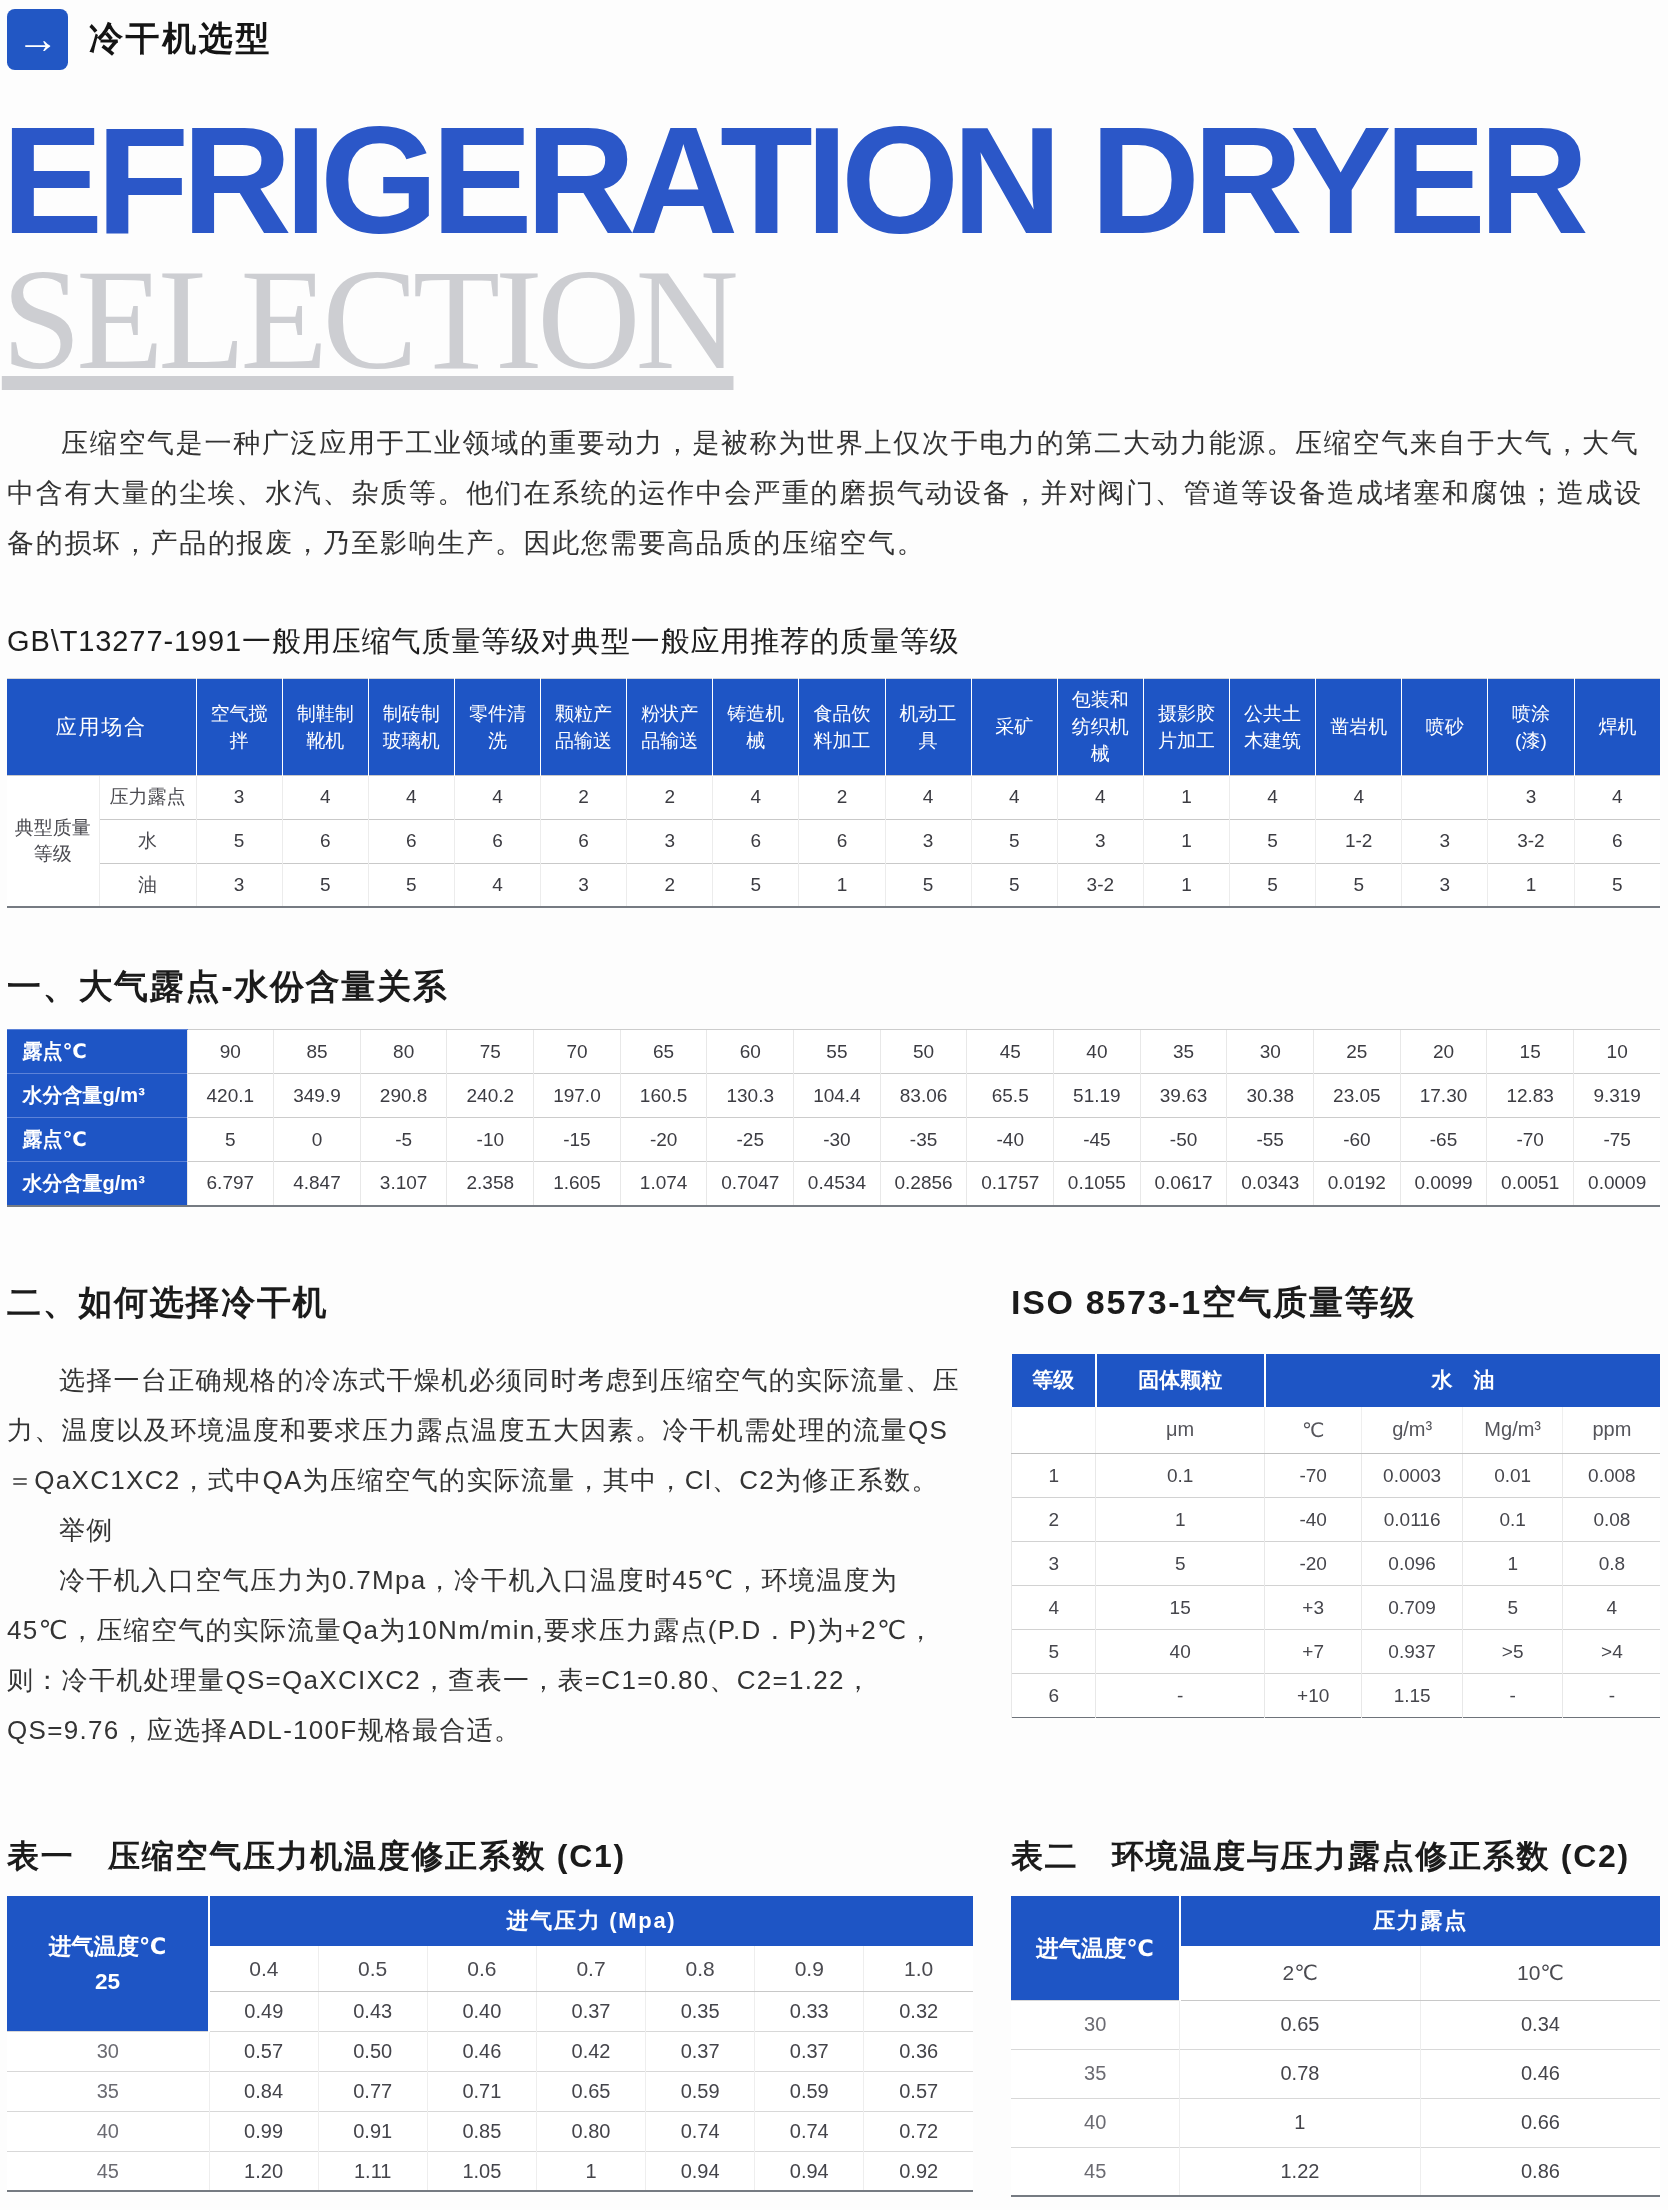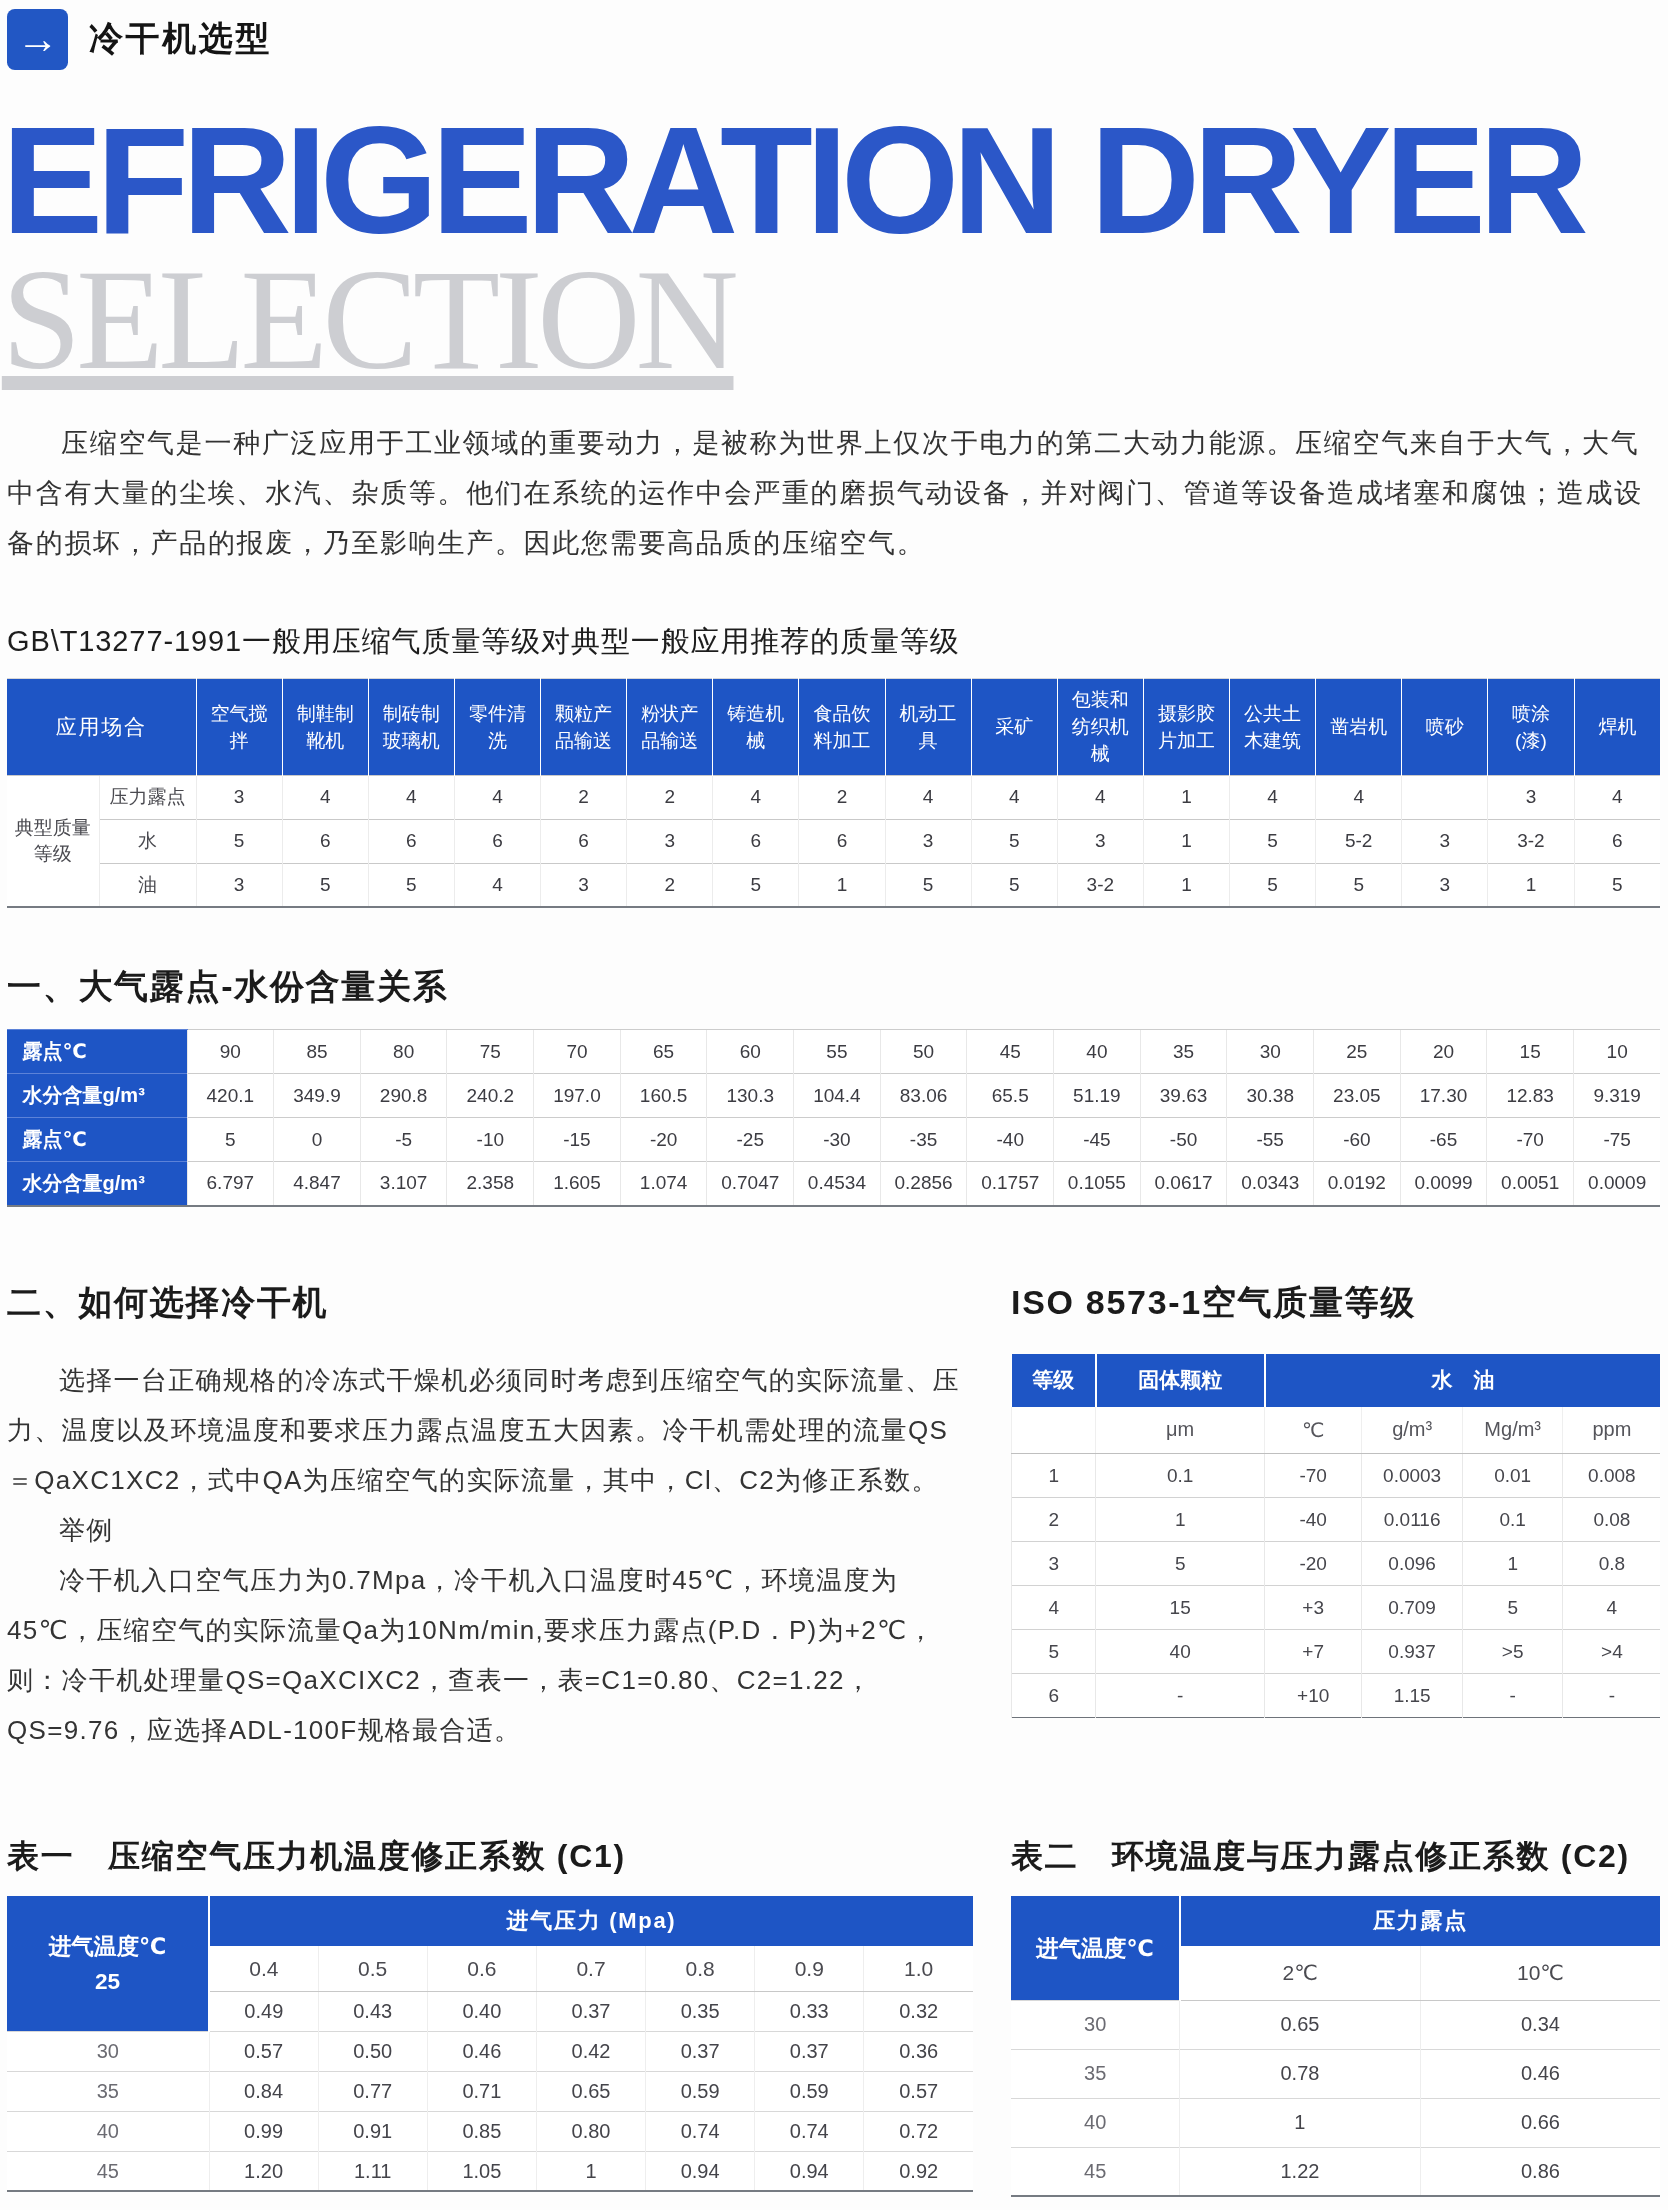--- a/index.html
+++ b/index.html
@@ -169,21 +169,21 @@
           <td>6</td>
           <td>6</td>
           <td>3</td>
           <td>6</td>
           <td>6</td>
           <td>3</td>
           <td>5</td>
           <td>3</td>
           <td>1</td>
           <td>5</td>
-          <td>5-2</td>
+          <td>1-2</td>
           <td>3</td>
           <td>3-2</td>
           <td>6</td>
         </tr>
       <tr>
         <th>油</th>
       <td>3</td>
           <td>5</td>
           <td>5</td>
           <td>4</td>

